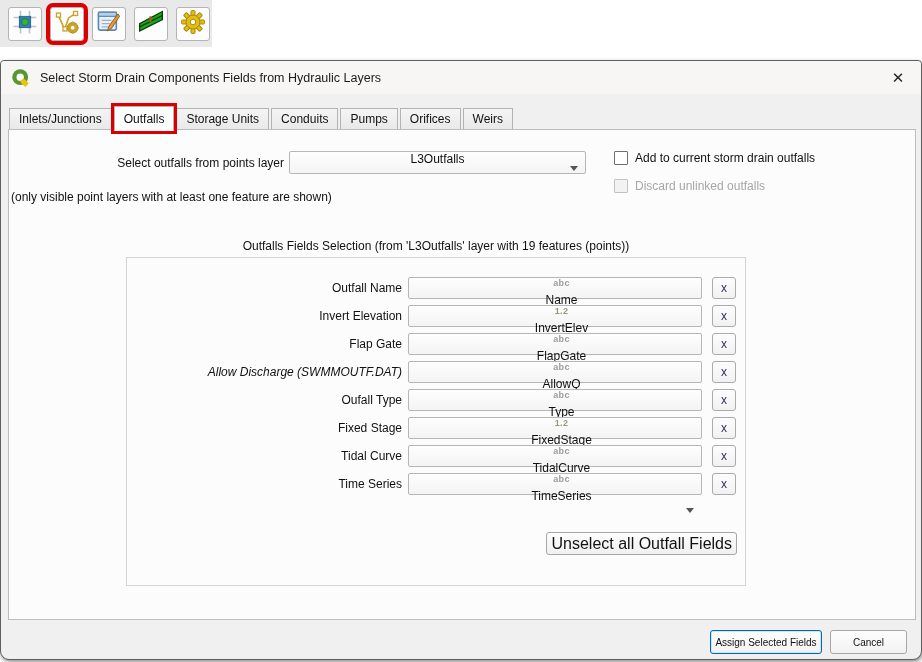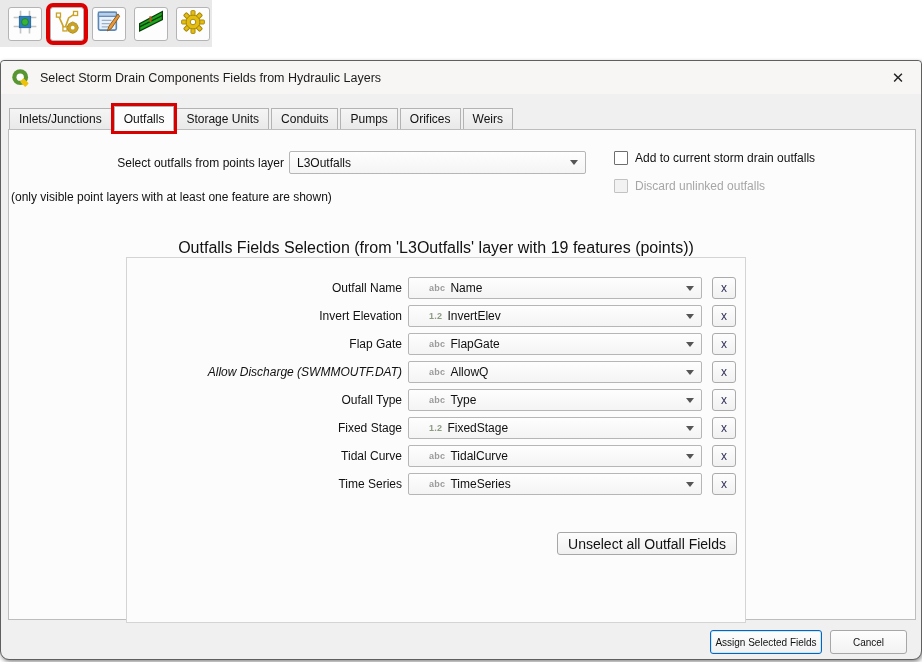--- a/index.html
+++ b/index.html
@@ -36,51 +36,51 @@
                   z-index:3; margin-bottom:-1px; }
   .tab.hl { box-shadow:0 0 0 3px #d90000; z-index:4; }
 
   
   .panel { position:absolute; left:7px; top:68px; width:908px; height:491px;
            background:#fcfcfc; border:1px solid #bdbdbd; z-index:1; }
 
   .layer-label { position:absolute; left:0; top:26px; width:275px; text-align:right;
                  font-size:12px; color:#111; }
   .combo { display:flex; align-items:center; background:linear-gradient(#fefefe,#f4f4f4);
-           border:1px solid #b6b6b6; border-radius:2px; padding:0 7px; font-size:12px; color:#101010; }
+           border:1px solid #b6b6b6; border-radius:2px; padding:0 7px; font-size:12px; color:#101010;flex-direction:column; }
   .combo .arrow { margin-left:auto; width:0; height:0; border-left:4px solid transparent;
                   border-right:4px solid transparent; border-top:5px solid #555; }
   .layer-combo { position:absolute; left:280px; top:21px; width:297px; height:23px; }
 
   .checkbox-row { position:absolute; left:605px; display:flex; align-items:center; gap:7px;
                   font-size:12px; color:#111; }
   .cbox { width:14px; height:14px; background:#fff; border:1px solid #6e6e6e; border-radius:1px; }
   .checkbox-row.disabled { color:#a6a6a6; }
   .checkbox-row.disabled .cbox { background:#f2f2f2; border-color:#c2c2c2; }
 
   .note { position:absolute; left:2px; top:60px; font-size:12px; color:#111; }
 
   .group-title { position:absolute; left:117px; top:109px; width:620px; text-align:center;
-                 font-size:16px; color:#111; }
-  .groupbox { position:absolute; left:117px; top:127px; width:620px; height:366px;
+                 font-size:12px; color:#111; }
+  .groupbox { position:absolute; left:117px; top:127px; width:620px; height:329px;
               background:#fcfcfc; border:1px solid #d4d4d4; }
   .rows { position:absolute; left:0; top:16px; right:0; }
   .field-row { height:28px; display:flex; align-items:center; }
   .field-label { width:275px; text-align:right; font-size:12px; color:#111; }
   .field-label.italic { font-style:italic; }
   .field-combo { width:294px; height:22px; margin-left:6px; gap:5px;padding-left:20px; }
   .type-badge { font-size:9px; font-weight:bold; color:#9b9b9b; letter-spacing:.3px; }
   .type-badge.num { color:#8d9c80; }
   .combo-text { font-size:12px; color:#101010; }
   .xbtn { width:24px; height:22px; margin-left:10px; background:linear-gradient(#fdfdfd,#f1f1f1);
           border:1px solid #ababab; border-radius:3px; font-size:12px; color:#30305a;
           font-family:"Liberation Sans",sans-serif; line-height:20px; text-align:center; }
-  .unselect-btn { position:absolute; right:8px; top:274px; height:23px; padding:0 10px;
+  .unselect-btn { position:absolute; right:8px; top:274px; height:23px; padding:0 4px;
                   background:linear-gradient(#fdfdfd,#f0f0f0); border:1px solid #a7a7a7;
-                  border-radius:3px; font-size:14px; color:#111;
+                  border-radius:3px; font-size:16px; color:#111;
                   font-family:"Liberation Sans",sans-serif; }
 
   
   .btn { position:absolute; top:569px; height:24px; background:linear-gradient(#fdfdfd,#f2f2f2);
          border:1px solid #a7a7a7; border-radius:3px; font-size:10px; color:#111;
          font-family:"Liberation Sans",sans-serif; }
   .btn.assign { right:99px; width:112px; border:1px solid #0067c0; box-shadow:0 0 0 1px #cfe4f7 inset; }
   .btn.cancel { right:14px; width:77px; }
 </style>
 </head>

